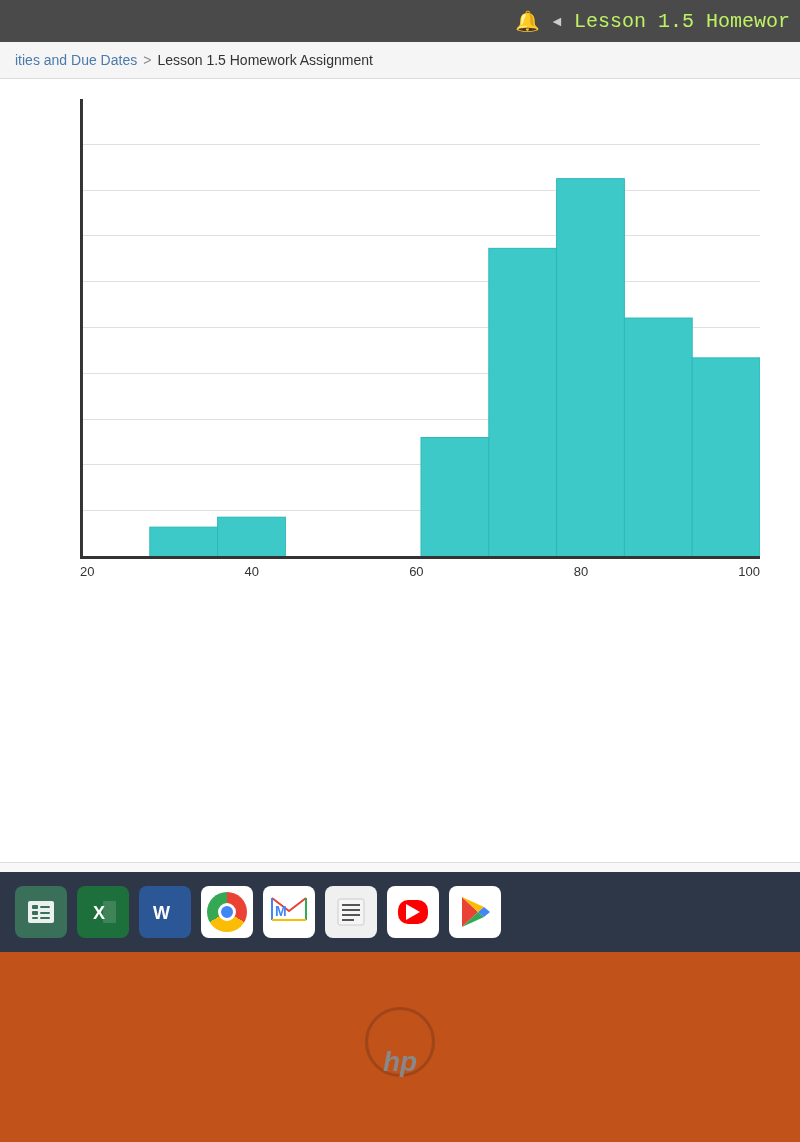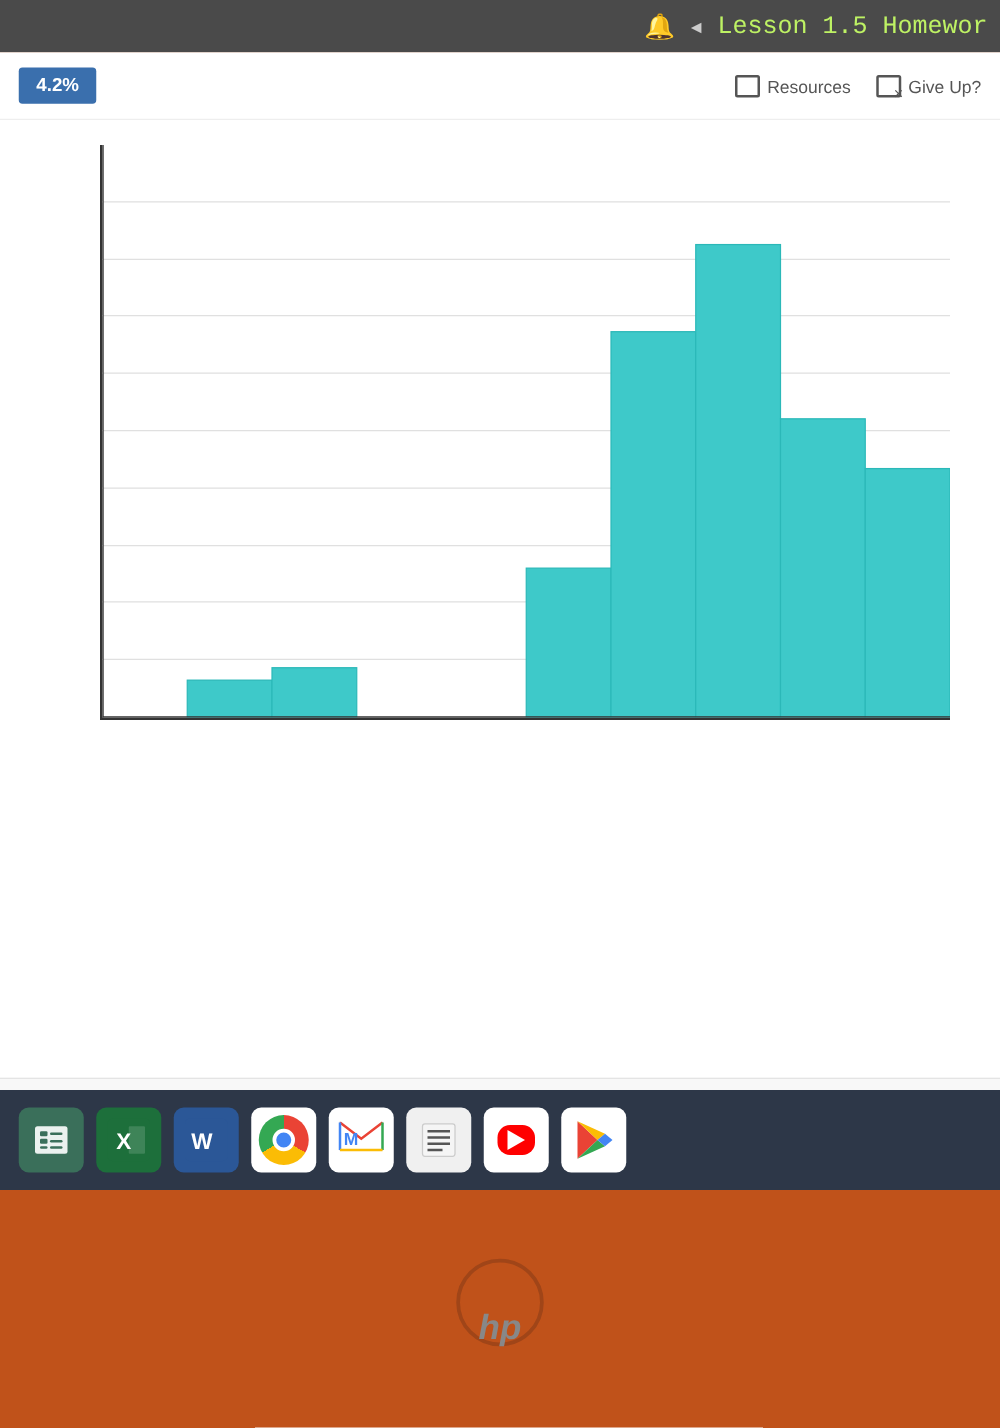--- a/index.html
+++ b/index.html
@@ -297,33 +297,26 @@
 <body>
 
 <div class="top-bar">
   <span class="notification-icon">🔔</span>
   <span class="top-bar-arrow">◄</span>
   <span class="top-bar-title">Lesson 1.5 Homewor</span>
 </div>
 
 <div class="main-window">
 
-
-  <div class="toolbar">
-    <div class="score-badge">4.2%</div>
-    <div class="spacer"></div>
-    <button class="toolbar-btn">
-      <div class="icon-box"></div>
-      <span>Resources</span>
-    </button>
-    <button class="toolbar-btn">
-      <div class="give-up-icon"></div>
-      <span>Give Up?</span>
-    </button>
-  </div>
+  <div class="breadcrumb-bar">
+    <a class="breadcrumb-link">ities and Due Dates</a>
+    <span class="breadcrumb-separator">&gt;</span>
+    <span class="breadcrumb-current">Lesson 1.5 Homework Assignment</span>
+  </div>
+
 
   <div class="chart-area">
     <div class="chart-container">
       <div class="chart-grid">
 
         <div class="grid-line" style="bottom: 90%; top: auto;"></div>
         <div class="grid-line" style="bottom: 80%; top: auto;"></div>
         <div class="grid-line" style="bottom: 70%; top: auto;"></div>
         <div class="grid-line" style="bottom: 60%; top: auto;"></div>
         <div class="grid-line" style="bottom: 50%; top: auto;"></div>
@@ -340,20 +333,27 @@
         <rect x="350" y="340" width="70" height="120" fill="#3ec9c9" stroke="#2bb8b8" stroke-width="1"></rect>
         <rect x="420" y="150" width="70" height="310" fill="#3ec9c9" stroke="#2bb8b8" stroke-width="1"></rect>
         <rect x="490" y="80" width="70" height="380" fill="#3ec9c9" stroke="#2bb8b8" stroke-width="1"></rect>
         <rect x="560" y="220" width="70" height="240" fill="#3ec9c9" stroke="#2bb8b8" stroke-width="1"></rect>
         <rect x="630" y="260" width="70" height="200" fill="#3ec9c9" stroke="#2bb8b8" stroke-width="1"></rect>
 
         <line x1="0" y1="460" x2="700" y2="460" stroke="#333" stroke-width="2"></line>
         <line x1="0" y1="0" x2="0" y2="460" stroke="#333" stroke-width="2"></line>
       </svg>
 
+      <div class="x-axis-labels">
+        <span class="x-label">20</span>
+        <span class="x-label">40</span>
+        <span class="x-label">60</span>
+        <span class="x-label">80</span>
+        <span class="x-label">100</span>
+      </div>
 
     </div>
   </div>
 
   <div class="footer-links">
     <a class="footer-link">about us</a>
     <span class="footer-sep">|</span>
     <a class="footer-link">careers</a>
     <span class="footer-sep">|</span>
     <a class="footer-link">privacy policy</a>

